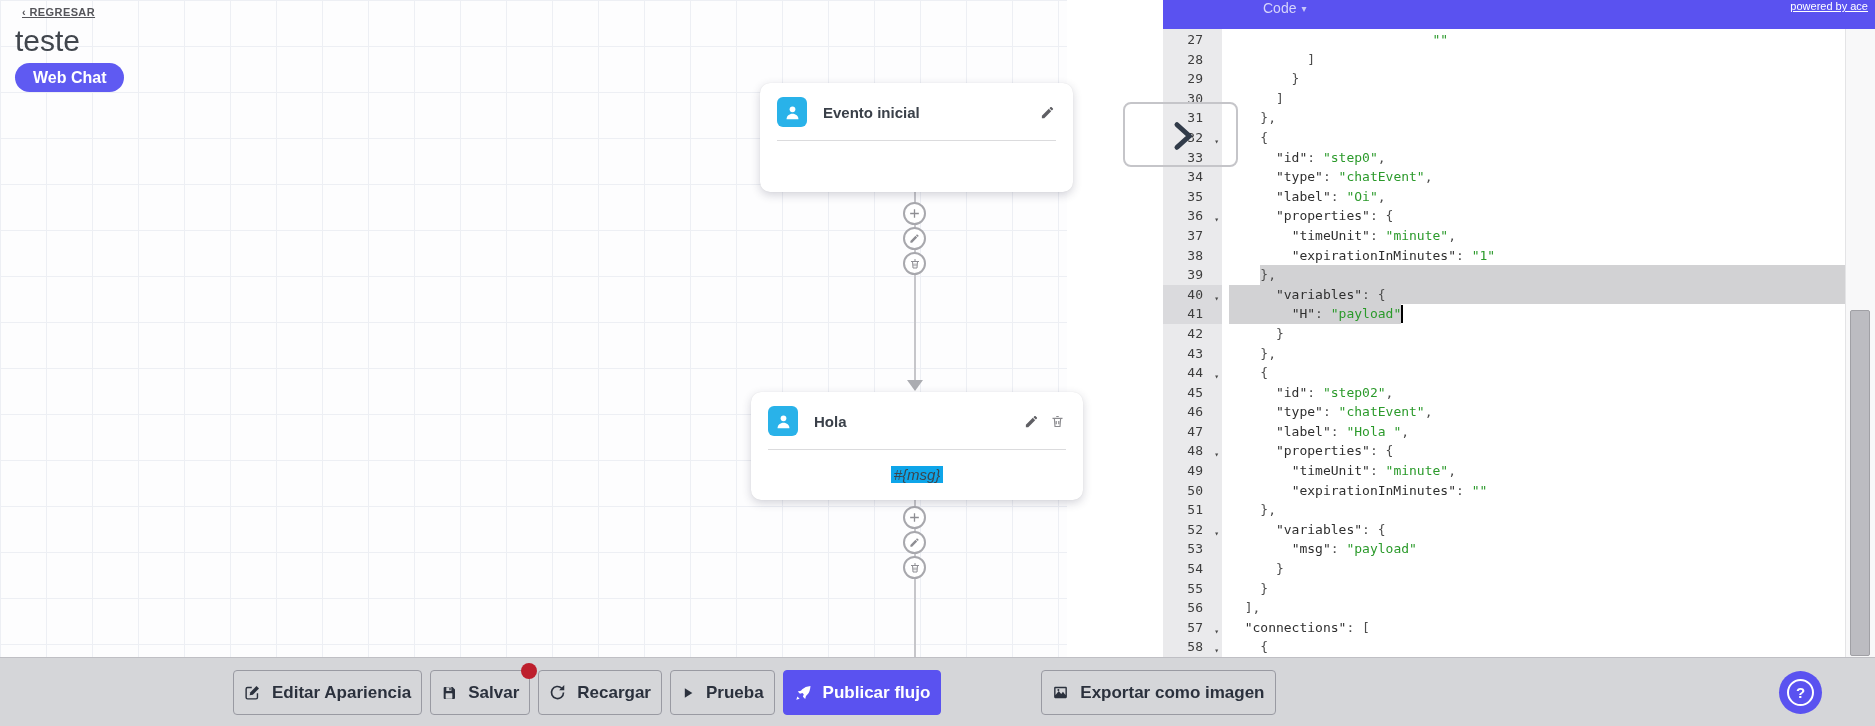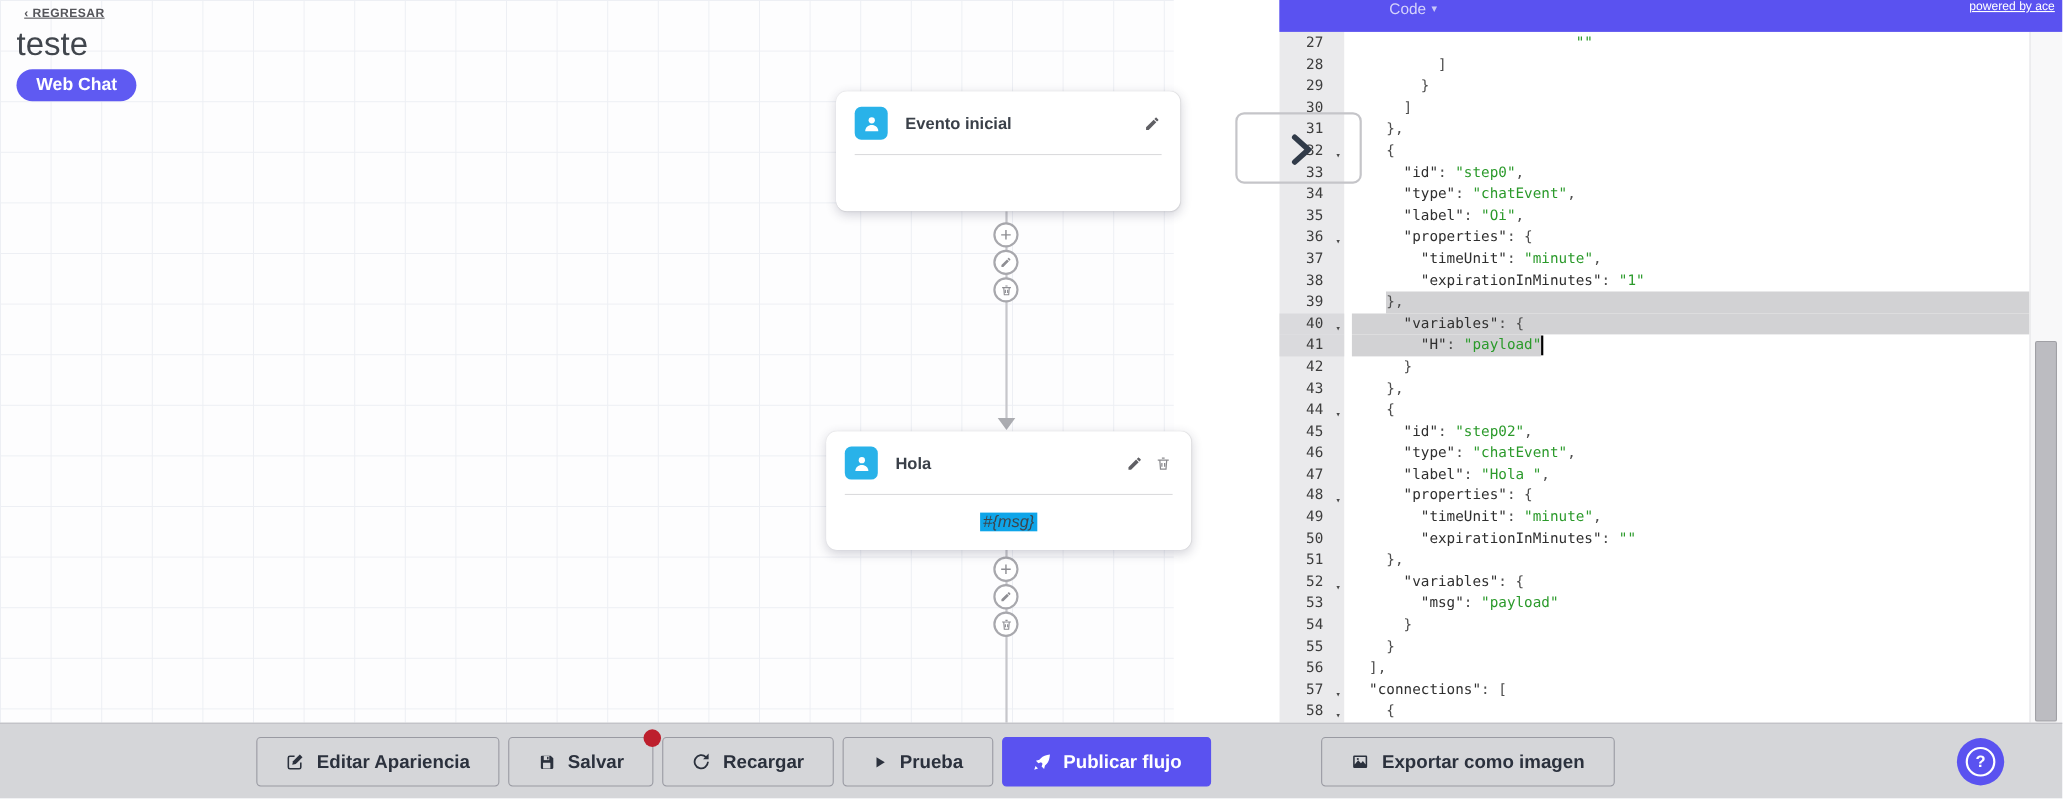--- a/index.html
+++ b/index.html
@@ -72,21 +72,21 @@
   .sel { position:absolute; top:0; bottom:0; background:#d2d2d4; z-index:0; }
   .cursor { position:absolute; top:1px; bottom:1px; width:2px; background:#000; z-index:2; }
   .v-scrollbar { width:30px; flex:none; background:#f8f8f9; border-left:1px solid #e4e4e6; position:relative; }
   .v-thumb { position:absolute; left:4px; width:20px; top:281px; height:346px;
     background:#bcbcc1; border:1px solid #a0a0a5; border-radius:2px; cursor:pointer; }
 
   
   .toolbar { position:absolute; left:0; top:657px; width:1875px; height:69px;
     background:#d5d6d9; border-top:1px solid #bfbfc4; }
   .toolbar-buttons { position:absolute; left:233px; top:12px; display:flex; gap:8px; }
-  .tbtn { position:relative; height:45px; padding:0 26px; display:inline-flex; align-items:center;
+  .tbtn { position:relative; height:45px; padding:0 10px; display:inline-flex; align-items:center;
     gap:11px; border:1px solid #999aa2; border-radius:4px; background:transparent;
     font-family:"Liberation Sans", sans-serif; font-size:17px; font-weight:600;
     color:#2b313d; cursor:pointer; white-space:nowrap; }
   .tbtn.primary { background:#5a52f0; border-color:#5a52f0; color:#fff; }
   .toolbar-buttons .tbtn:nth-child(6) { margin-left:92px;align-items:center; }
   .tbadge { position:absolute; top:-8px; right:-8px; width:16px; height:16px; border-radius:50%;
     background:#bd1f2d; }
   .help-btn { position:absolute; right:53px; top:13px; width:43px; height:43px; border-radius:50%;
     background:#5a52f0; display:flex; align-items:center; justify-content:center; cursor:pointer; }
   .help-ring { width:27px; height:27px; border-radius:50%; border:2px solid #fff; color:#fff;

